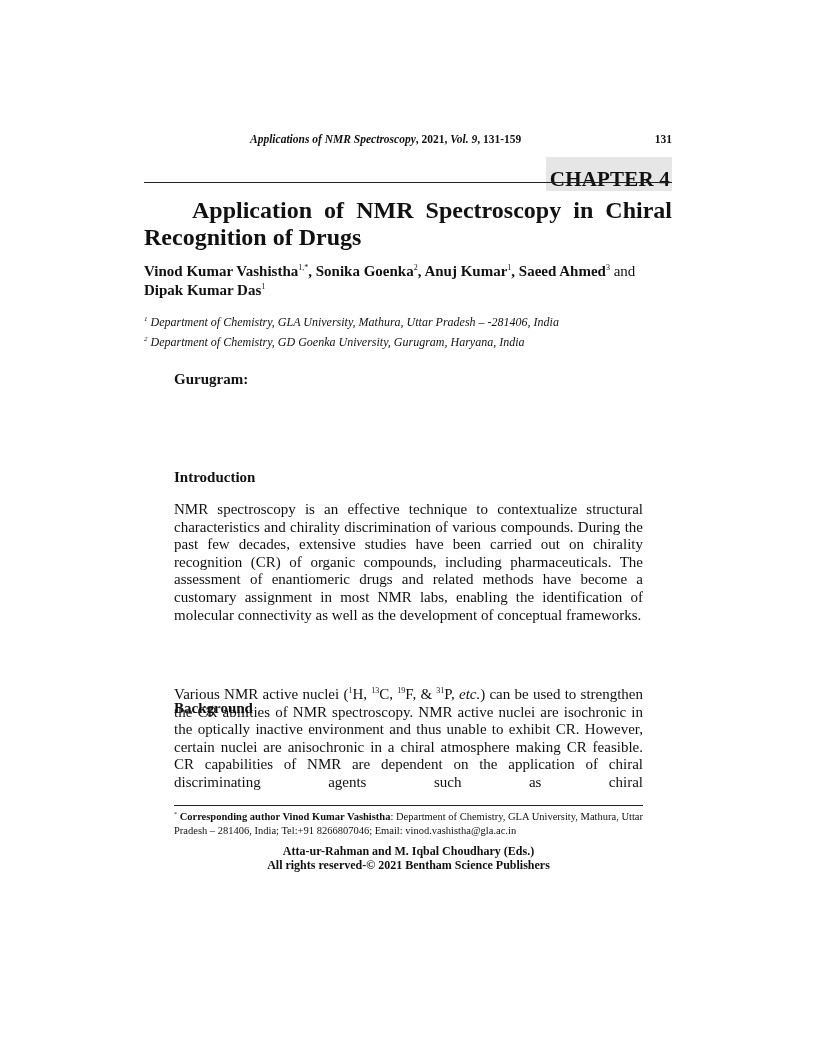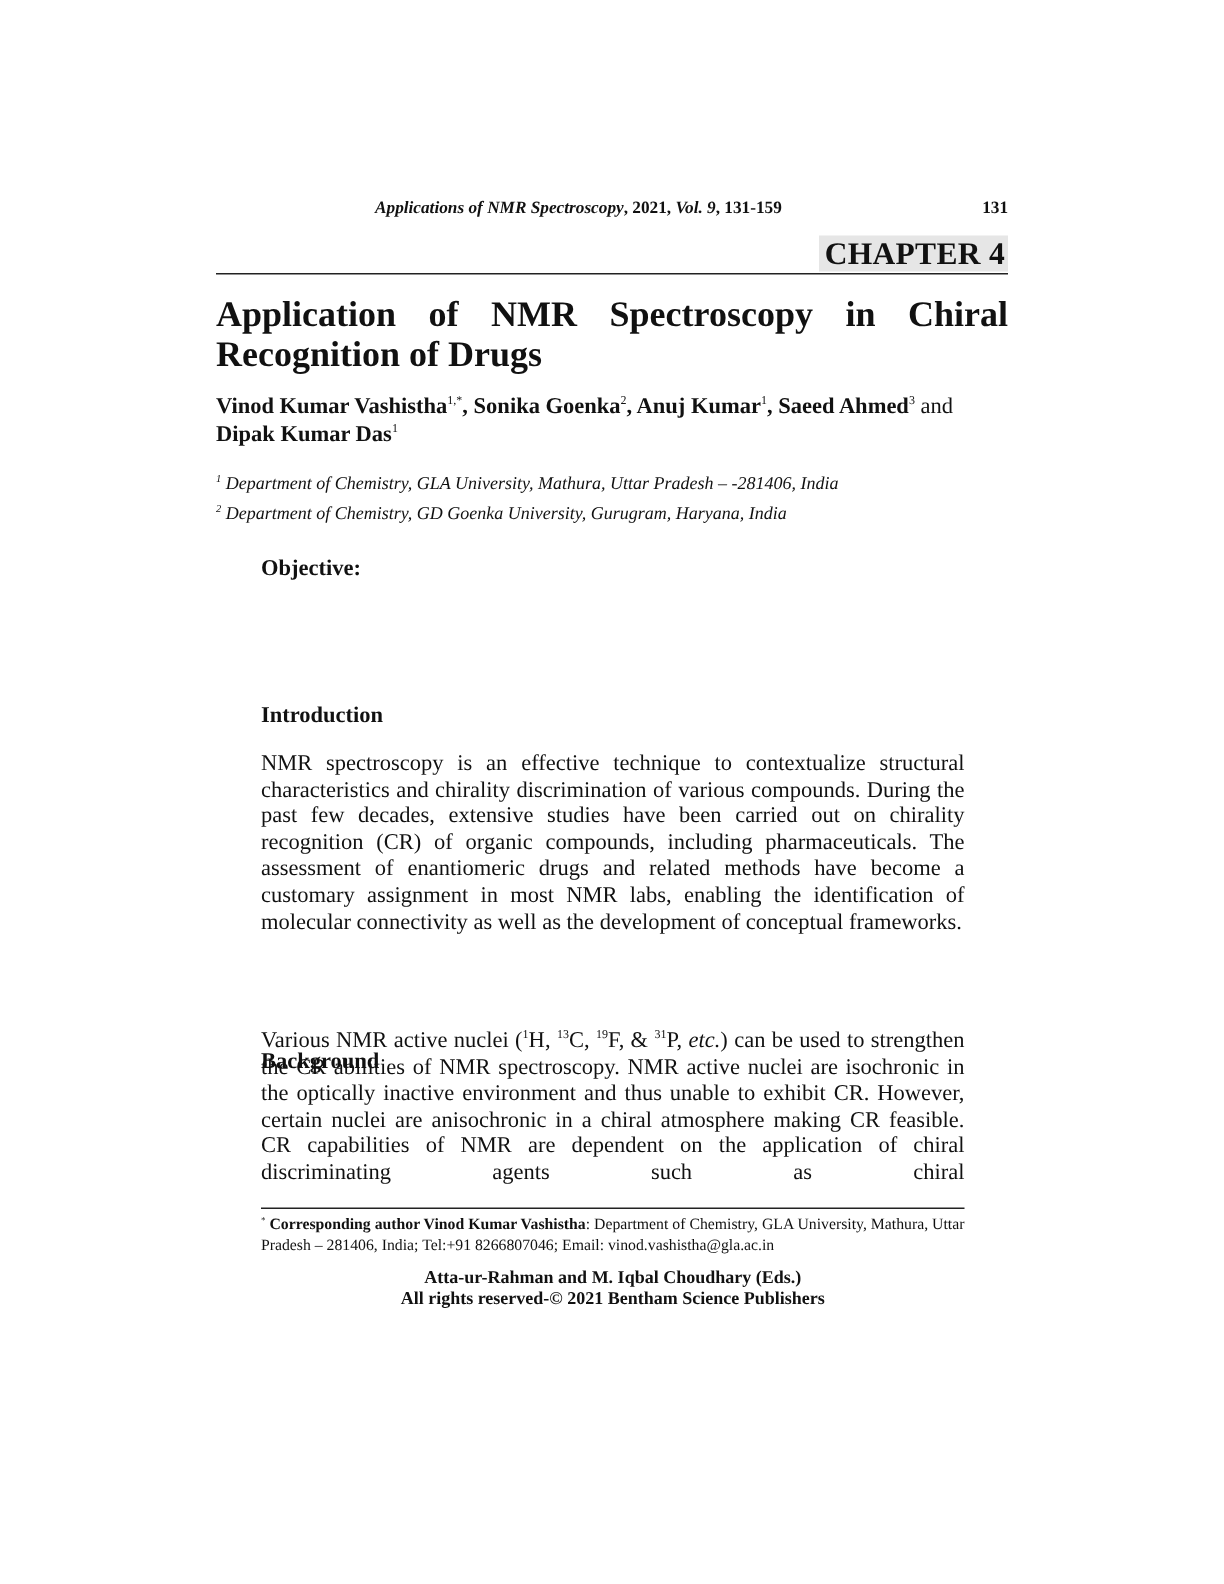--- a/index.html
+++ b/index.html
@@ -1,24 +1,24 @@
 <!DOCTYPE html>
 <html><head>
   <meta charset="utf-8">
   <style>
     html, body { margin: 0; padding: 0; background: #ffffff; }
     body { width: 816px; height: 1056px; position: relative; font-family: "Liberation Serif", serif; color: #111; }
     .page { position: absolute; left: 0; top: 0; width: 816px; height: 1056px; border-radius: 11px; }
     .running-head { position: absolute; left: 144px; top: 133px; width: 528px; font-size: 11.5px; font-weight: bold; }
     .running-head .journal { position: absolute; left: 106px; top: 0; }
     .running-head .page-no { position: absolute; right: 0; top: 0; margin-left: 30px; }
-    .chapter-box { position: absolute; right: 144px; top: 157px; background: #e6e6e6; padding: 0 2px 0 4px; font-size: 21px; font-weight: bold; letter-spacing: 0.2px; line-height: 24px; }
+    .chapter-box { position: absolute; right: 144px; top: 157px; background: #e6e6e6; padding: 10px 2px 0 4px; font-size: 21px; font-weight: bold; letter-spacing: 0.2px; line-height: 24px; }
     .chapter-rule { position: absolute; left: 144px; top: 182px; width: 528px; height: 1px; background: #222; }
     .title { position: absolute; left: 144px; top: 197px; width: 528px; font-size: 24px; font-weight: bold; line-height: 27px; text-align: justify; text-align-last: left; }
-    .title .l1 { display: block; text-align: justify; text-align-last: justify; }
+    .title .l1 { display: block; text-align: justify; text-align-last: justify; margin-left: 48px; }
     .authors { position: absolute; left: 144px; top: 262px; width: 528px; font-size: 15px; line-height: 19px; text-align: justify; }
     .authors b { font-weight: bold; }
     .authors sup { font-size: 8px; vertical-align: 6px; line-height: 0; font-weight: normal; }
     .affils { position: absolute; left: 144px; top: 312px; width: 528px; font-size: 12px; font-style: italic; line-height: 20px; }
     .affils sup { font-size: 7px; vertical-align: 5px; line-height: 0; margin-right: 3px; }
     .body { position: absolute; left: 174px; width: 469px; font-size: 15px; line-height: 17.6px; text-align: justify; }
     .heading { position: absolute; left: 174px; font-size: 15px; font-weight: bold; }
     .body sup { font-size: 8px; vertical-align: 6px; line-height: 0; }
     .fn-rule { position: absolute; left: 174px; top: 805px; width: 469px; height: 1px; background: #222; }
     .footnote { position: absolute; left: 174px; top: 810px; width: 469px; font-size: 10.5px; line-height: 14px; text-align: justify; }
@@ -46,21 +46,21 @@
   <div class="authors">
     <b>Vinod Kumar Vashistha</b><sup>1,*</sup><b>, </b><b>Sonika Goenka</b><sup>2</sup><b>, </b><b>Anuj Kumar</b><sup>1</sup><b>, </b><b>Saeed Ahmed</b><sup>3</sup> <span>and</span><br>
     <b>Dipak Kumar Das</b><sup>1</sup>
   </div>
 
   <div class="affils">
     <div><sup>1</sup><span>Department of Chemistry, GLA University, Mathura, Uttar Pradesh – -281406, India</span></div>
     <div><sup>2</sup><span>Department of Chemistry, GD Goenka University, Gurugram, Haryana, India</span></div>
   </div>
 
-  <div class="heading" style="top:371px;">Objective:</div>
+  <div class="heading" style="top:371px;">Gurugram:</div>
 
   <div class="heading" style="top:469px;">Introduction</div>
   <div class="body" style="top:501px;">NMR spectroscopy is an effective technique to contextualize structural characteristics and chirality discrimination of various compounds. During the past few decades, extensive studies have been carried out on chirality recognition (CR) of organic compounds, including pharmaceuticals. The assessment of enantiomeric drugs and related methods have become a customary assignment in most NMR labs, enabling the identification of molecular connectivity as well as the development of conceptual frameworks.</div>
 
   <div class="heading" style="top:654px;margin-top:46px;">Background</div>
   <div class="body" style="top:686px; text-align-last: justify;"><span>Various NMR active nuclei (</span><sup>1</sup><span>H</span>, <sup>13</sup><span>C</span>, <sup>19</sup><span>F</span>, &amp; <sup>31</sup><span>P</span>, <i>etc.</i><span>) can be used to strengthen the CR abilities of NMR spectroscopy. NMR active nuclei are isochronic in the optically inactive environment and thus unable to exhibit CR. However, certain nuclei are anisochronic in a chiral atmosphere making CR feasible. CR capabilities of NMR are dependent on the application of chiral discriminating agents such as chiral</span></div>
 
   <div class="fn-rule"></div>
   <div class="footnote"><sup>*</sup> <b>Corresponding author Vinod Kumar Vashistha</b><span>: Department of Chemistry, GLA University, Mathura, Uttar Pradesh – 281406, India; Tel:+91 8266807046; Email: vinod.vashistha@gla.ac.in</span></div>
 

